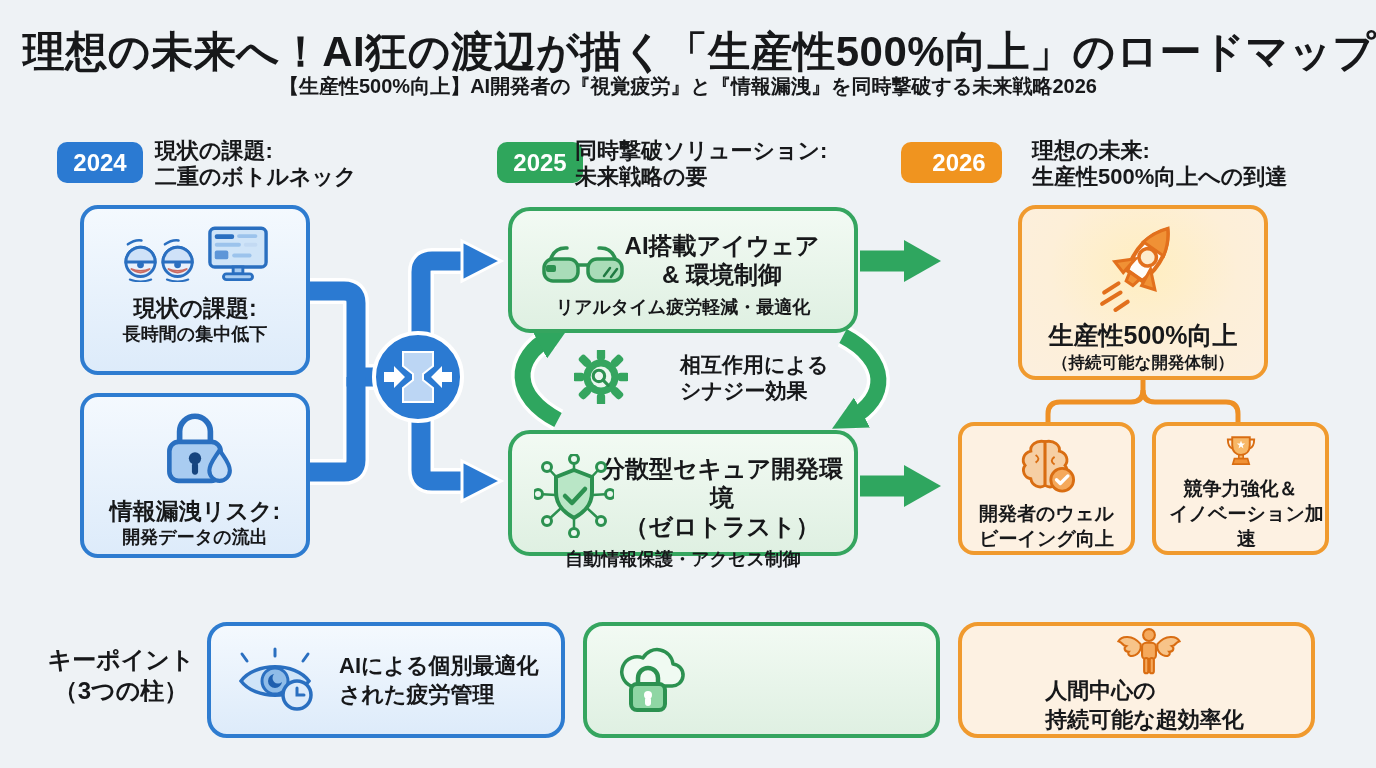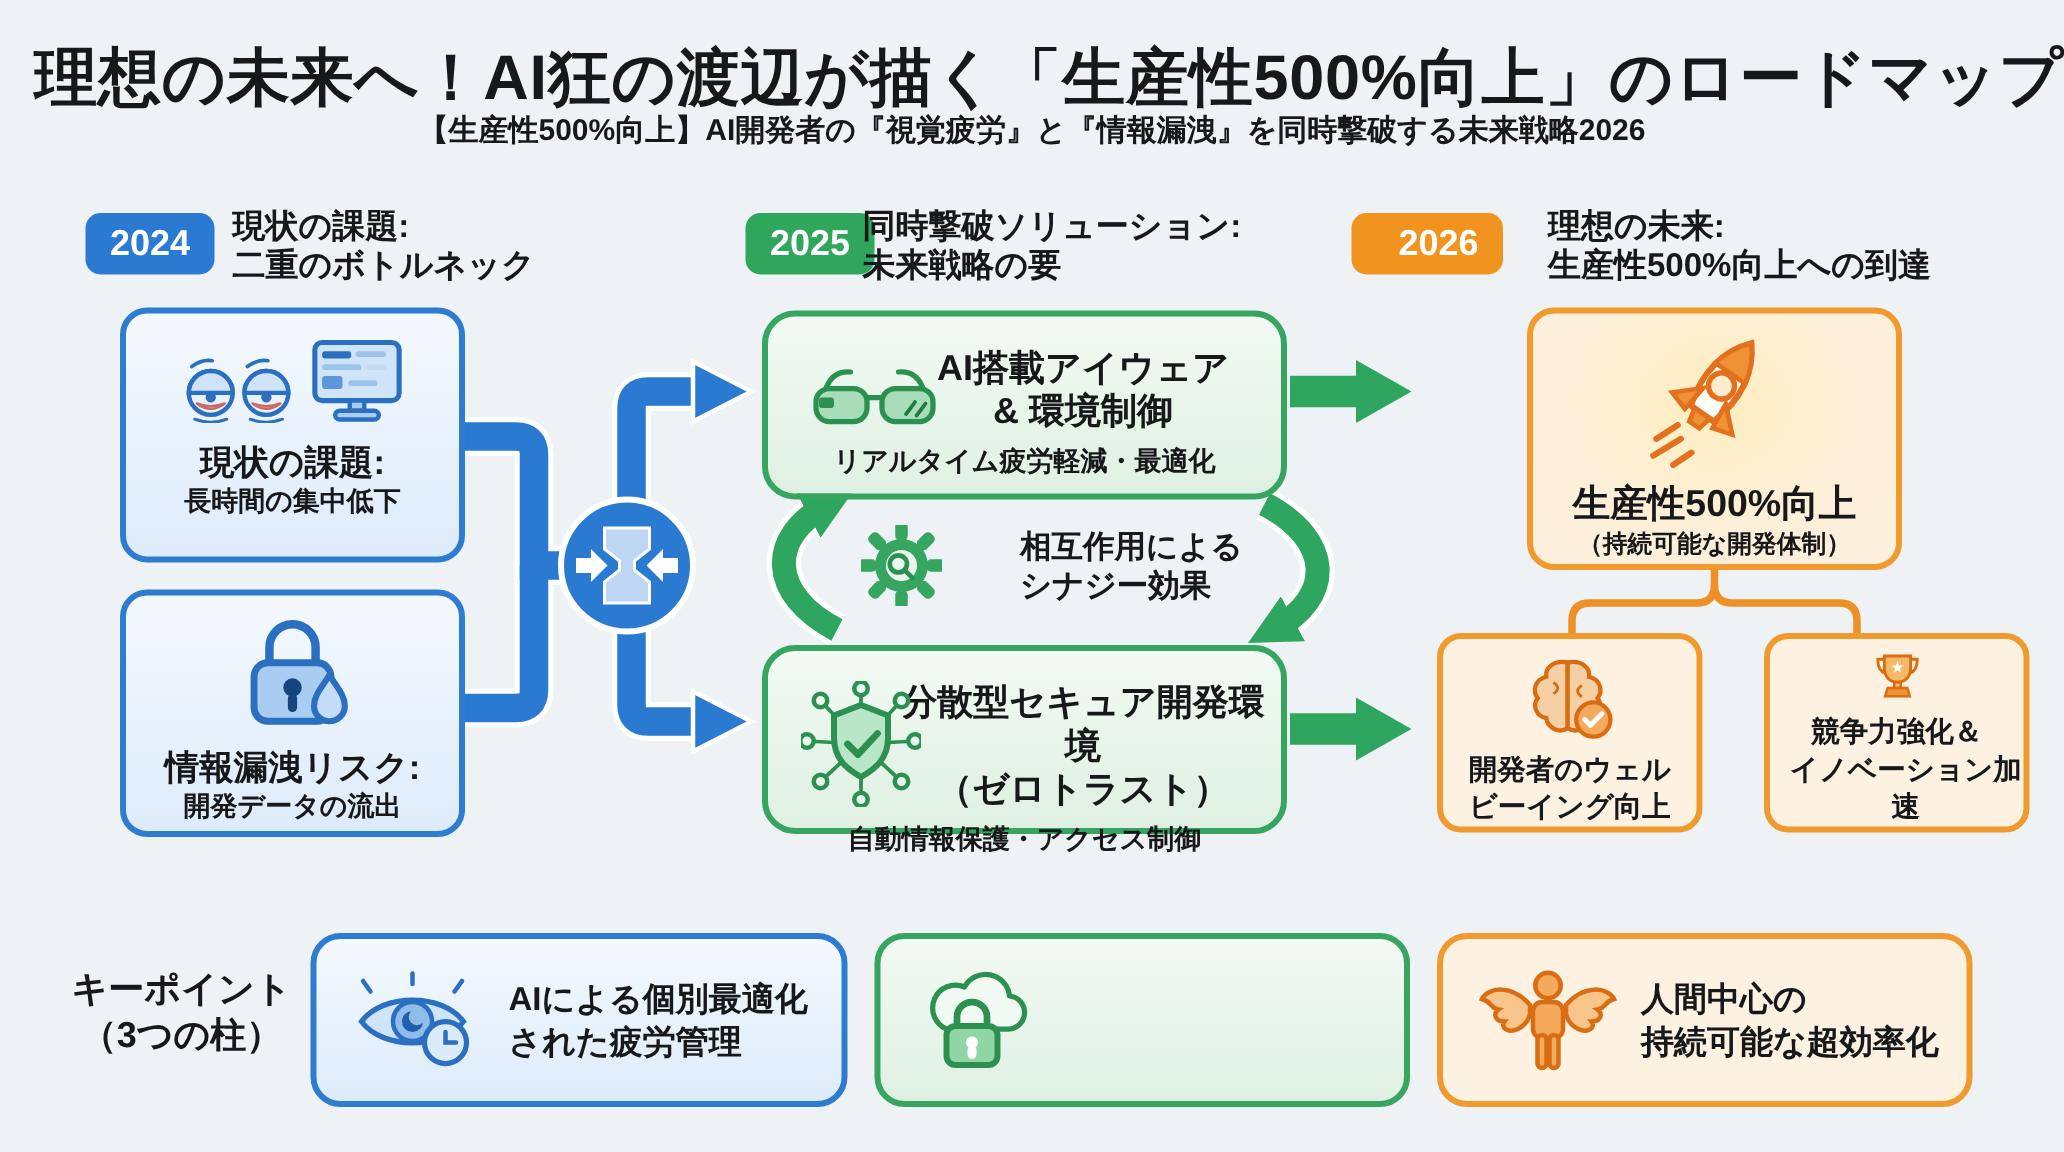--- a/index.html
+++ b/index.html
@@ -246,21 +246,21 @@
       <path d="M22 20 q6 4 0 8 M42 22 q-6 4 0 8" fill="none" stroke="#d96d12" stroke-width="2"></path>
       <circle cx="50" cy="46" r="12" fill="#f5a95c" stroke="#d96d12" stroke-width="3"></circle>
       <path d="M44 46 l4 4 l8 -8" fill="none" stroke="#ffffff" stroke-width="3.5" stroke-linecap="round" stroke-linejoin="round"></path>
     </svg>
     <div class="t-mid" style="margin-top:8px;">
       <span style="display:block;">開発者のウェル</span>
       <span style="display:block;">ビーイング向上</span>
     </div>
   </div>
 
-  <div class="box orange-sub" style="left:1152px;top:422px;width:177px;height:133px;margin-left:24px;">
+  <div class="box orange-sub" style="left:1152px;top:422px;width:177px;height:133px;">
     <svg width="58" height="62" viewBox="0 0 58 62" style="margin-top:8px;">
       <path d="M13 10 H5 C5 20 8 25 14 27" fill="none" stroke="#d96d12" stroke-width="3.5"></path>
       <path d="M45 10 H53 C53 20 50 25 44 27" fill="none" stroke="#d96d12" stroke-width="3.5"></path>
       <path d="M13 6 H45 V20 C45 32 38 38 29 38 C20 38 13 32 13 20 z" fill="#f7b868" stroke="#d96d12" stroke-width="3.5"></path>
       <polygon points="29,12 31,17.5 36.5,17.5 32,21 33.5,26.5 29,23 24.5,26.5 26,21 21.5,17.5 27,17.5" fill="#ffffff"></polygon>
       <rect x="25" y="38" width="8" height="7" fill="#f7b868" stroke="#d96d12" stroke-width="3"></rect>
       <path d="M17 45 H41 L44 55 H14 z" fill="#f09135" stroke="#d96d12" stroke-width="3"></path>
     </svg>
     <div class="t-mid" style="margin-top:8px;">
       <span style="display:block;">競争力強化＆</span>
@@ -296,21 +296,21 @@
   <div class="box box-green kp-box" style="left:583px;top:622px;width:357px;height:116px;border-radius:20px;">
     <svg width="78" height="68" viewBox="0 0 78 68" style="margin-left:24px;">
       <path d="M20 40 h40 a11 11 0 0 0 2 -22 a16 16 0 0 0 -30 -6 a13 13 0 0 0 -12 28 z" fill="#f0faf2" stroke="#2c9150" stroke-width="3.5" stroke-linejoin="round"></path>
       <path d="M27 38 v-6 a10 10 0 0 1 20 0 v6" fill="none" stroke="#2c9150" stroke-width="4.5"></path>
       <rect x="20" y="38" width="34" height="26" rx="6" fill="#8fd6a4" stroke="#2c9150" stroke-width="4"></rect>
       <circle cx="37" cy="49" r="4" fill="#ffffff"></circle>
       <rect x="34" y="51" width="6" height="9" rx="3" fill="#ffffff"></rect>
     </svg>
   </div>
 
-  <div class="box kp-box orange-sub" style="left:958px;top:622px;width:357px;height:116px;border-radius:20px;">
+  <div class="box kp-box orange-sub" style="left:958px;top:622px;width:357px;height:116px;border-radius:20px;flex-direction:column;">
     <svg width="92" height="72" viewBox="0 0 92 72" style="margin-left:24px;">
       <path id="wing" d="M34 26 C 22 12, 6 14, 2 22 C 9 24 7 28 13 29 C 9 32 11 37 17 37 C 14 41 19 45 26 42 C 30 40 33 36 34 32 z" fill="#f7c489" stroke="#d96d12" stroke-width="3"></path>
       <use href="#wing" transform="scale(-1,1) translate(-92,0)"></use>
       <circle cx="46" cy="13" r="8.5" fill="#f5a95c" stroke="#d96d12" stroke-width="3"></circle>
       <rect x="36" y="24" width="20" height="24" rx="6" fill="#f5a95c" stroke="#d96d12" stroke-width="3"></rect>
       <rect x="39" y="46" width="6" height="22" rx="3" fill="#f5a95c" stroke="#d96d12" stroke-width="3"></rect>
       <rect x="47" y="46" width="6" height="22" rx="3" fill="#f5a95c" stroke="#d96d12" stroke-width="3"></rect>
     </svg>
     <div class="txt">
       <span style="display:block;">人間中心の</span>

